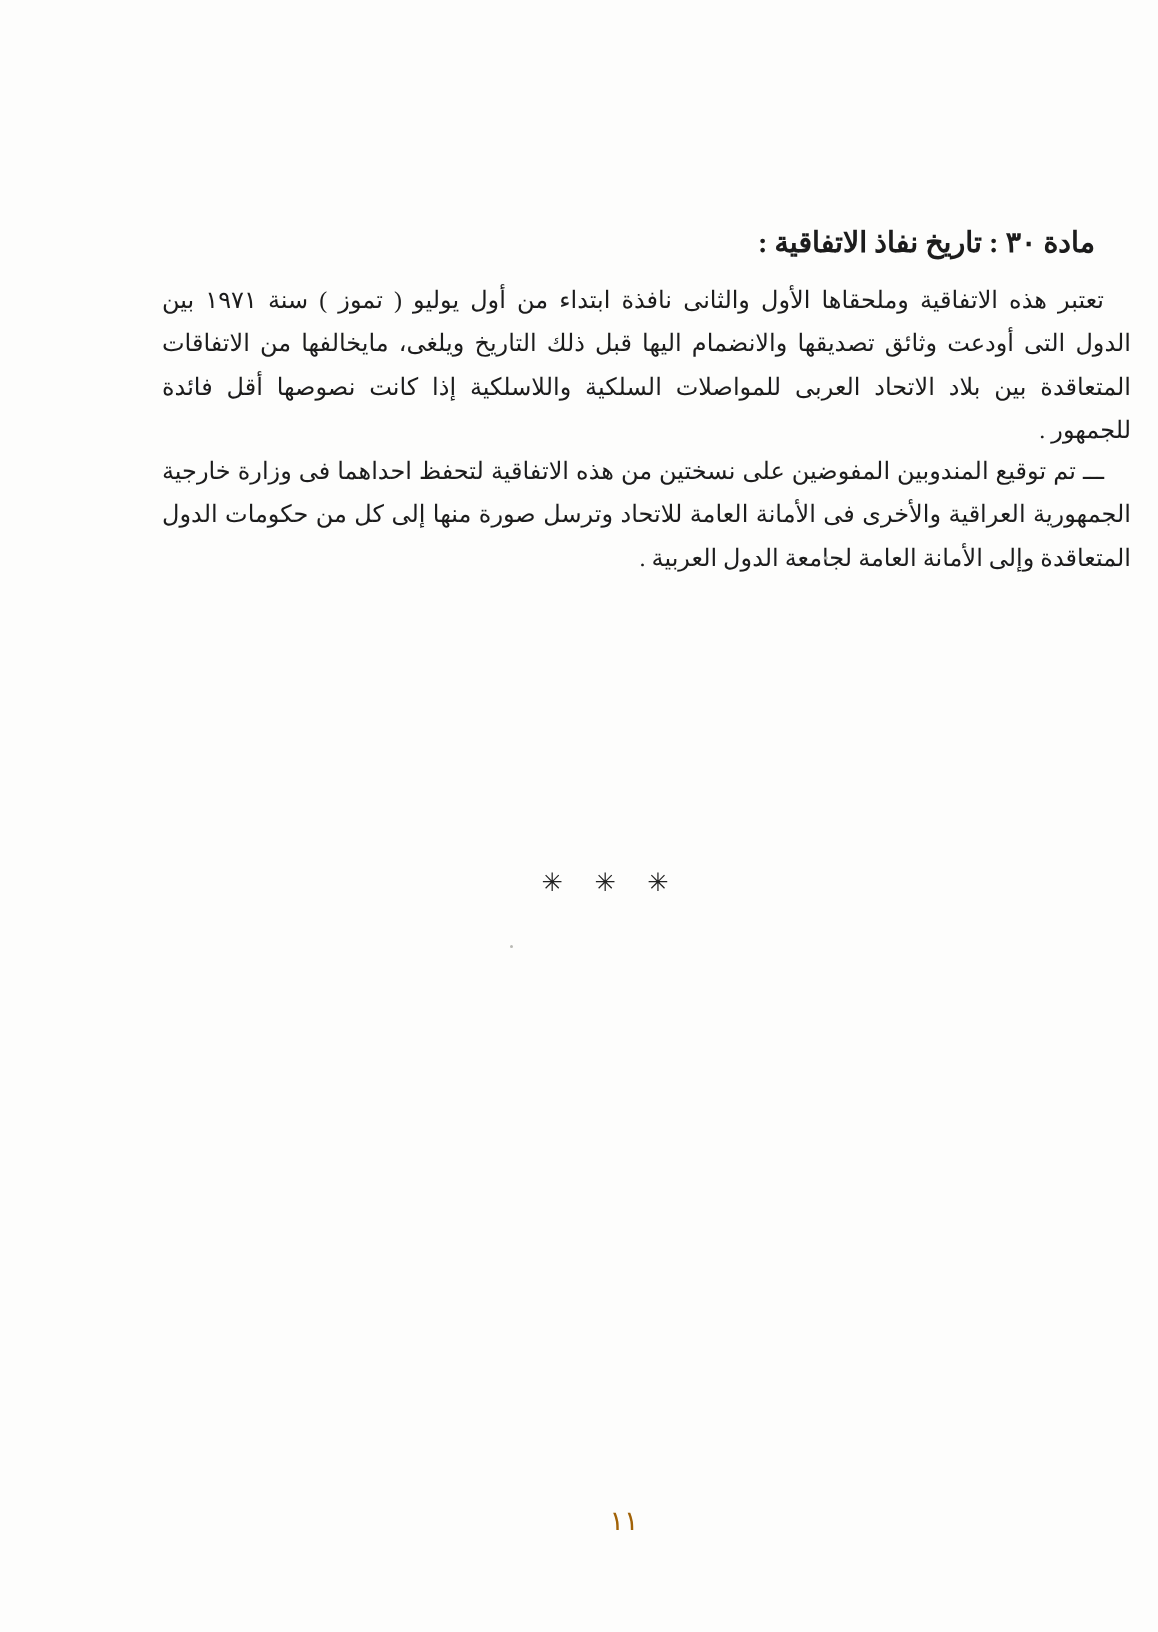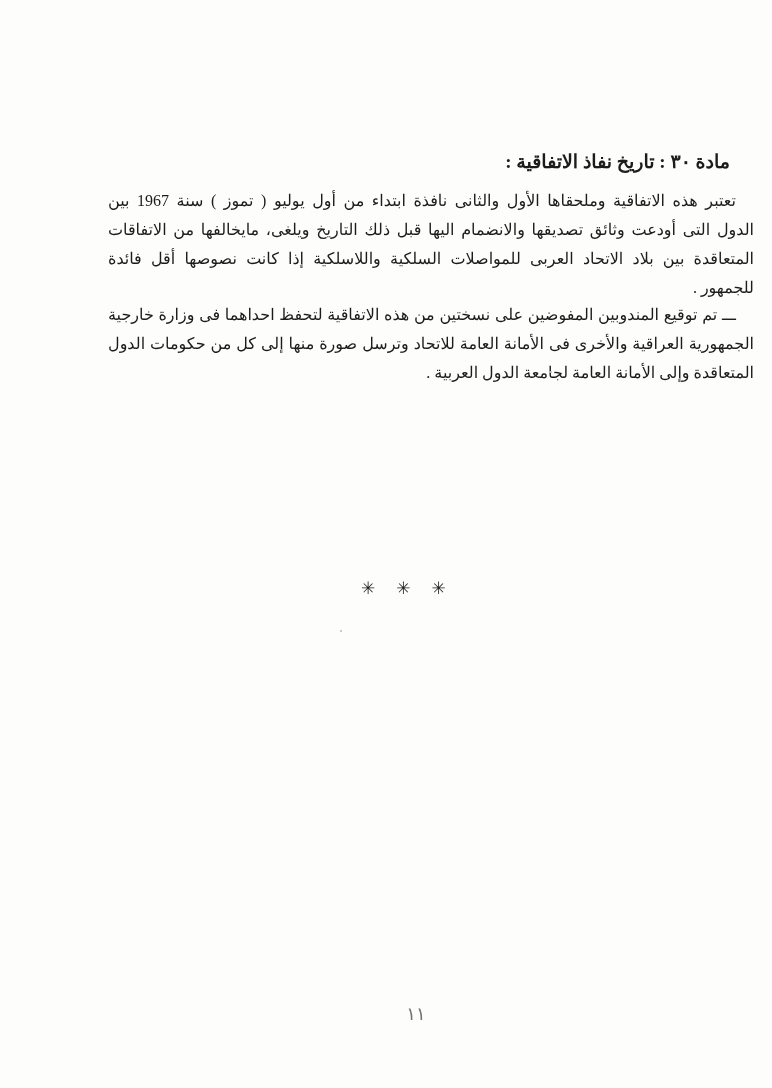--- a/index.html
+++ b/index.html
@@ -77,40 +77,40 @@
     color: #222222;
   }
   .separator span { line-height: 20px; }
   .page-number {
     position: absolute;
     top: 1003px;
     left: 352px;
     width: 40px;
     text-align: center;
     font-size: 18px;
-    color: #737373;
+    color: #a16207;
   }
   
   .speck {
     position: absolute;
     background: #b9b9b4;
     border-radius: 50%;
   }
   .speck-1 { left: 505px; top: 371px; width: 3px; height: 2px; }
   .speck-2 { left: 296px; top: 630px; width: 2px; height: 2px; }
 </style>
 </head>
 <body>
 
 <div class="page">
 
   <h2 class="heading">مادة ٣٠ : تاريخ نفاذ الاتفاقية :</h2>
 
   <div class="para" id="para1">
-    <div class="line justify-line first-line">تعتبر هذه الاتفاقية وملحقاها الأول والثانى نافذة ابتداء من أول يوليو ( تموز ) سنة 1967 بين</div>
+    <div class="line justify-line first-line">تعتبر هذه الاتفاقية وملحقاها الأول والثانى نافذة ابتداء من أول يوليو ( تموز ) سنة ١٩٧١ بين</div>
     <div class="line justify-line">الدول التى أودعت وثائق تصديقها والانضمام اليها قبل ذلك التاريخ ويلغى، مايخالفها من الاتفاقات الخاصة</div>
     <div class="line justify-line">المتعاقدة بين بلاد الاتحاد العربى للمواصلات السلكية واللاسلكية إذا كانت نصوصها أقل فائدة</div>
     <div class="line short-line">للجمهور .</div>
   </div>
 
   <div class="para" id="para2">
     <div class="line justify-line first-line">ـــ تم توقيع المندوبين المفوضين على نسختين من هذه الاتفاقية لتحفظ احداهما فى وزارة خارجية</div>
     <div class="line justify-line">الجمهورية العراقية والأخرى فى الأمانة العامة للاتحاد وترسل صورة منها إلى كل من حكومات الدول</div>
     <div class="line short-line">المتعاقدة وإلى الأمانة العامة لجامعة الدول العربية .</div>
   </div>

